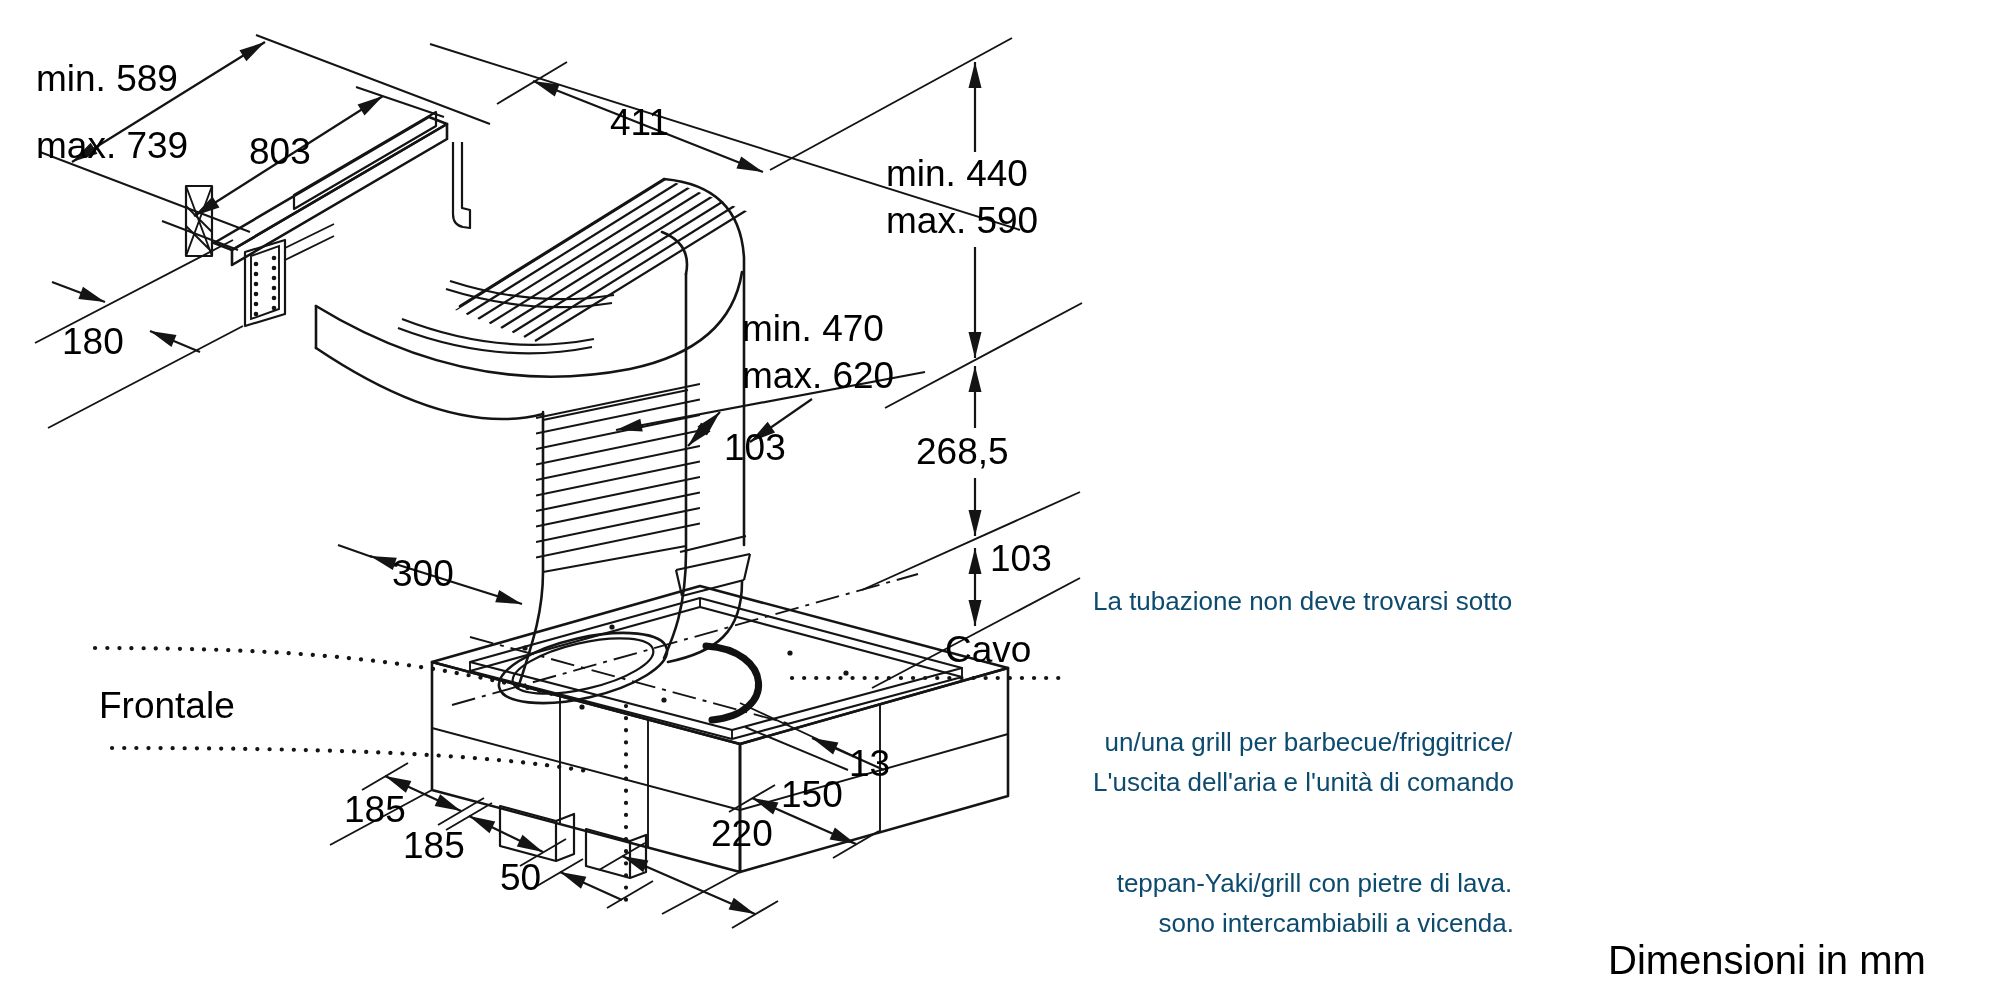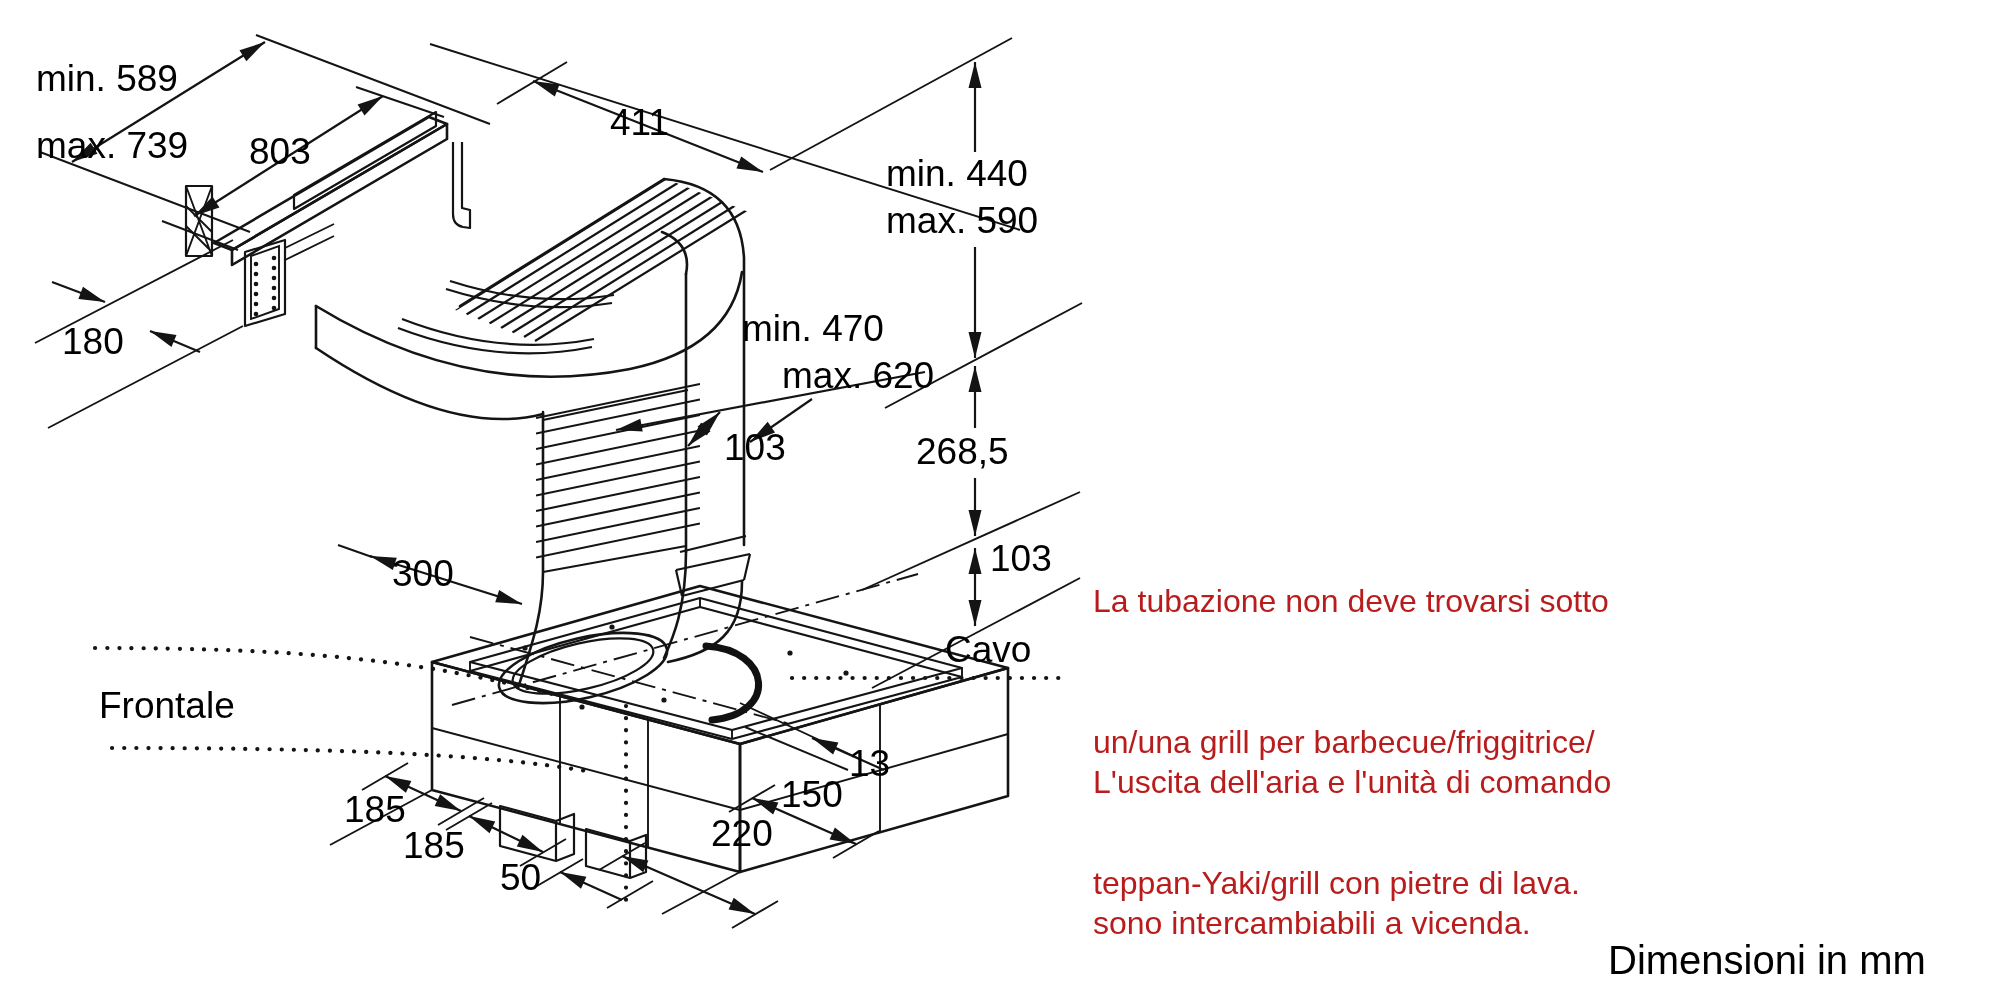--- a/index.html
+++ b/index.html
@@ -1,20 +1,20 @@
 <!DOCTYPE html>
 <html><head>
 <meta charset="utf-8">
 <style>
   html,body{margin:0;padding:0;background:#fff;}
   .stage{position:relative;width:2000px;height:1000px;background:#ffffff;overflow:hidden;
-         font-family:"Liberation Sans",sans-serif;color:#000;}
+         font-family:"Liberation Sans",sans-serif;color:#000;text-align:right;}
   svg.draw{position:absolute;left:0;top:0;}
   .lbl{position:absolute;font-size:37px;line-height:44px;white-space:pre;color:#000;}
-  .para{position:absolute;font-size:32px;line-height:47px;white-space:pre;color:#b91c1c;}
+  .para{position:absolute;font-size:26px;line-height:47px;white-space:pre;color:#0c4a6e;}
   .footer{position:absolute;font-size:40px;white-space:pre;color:#000;}
   
   .o{stroke:#141414;stroke-width:2.6;fill:none;stroke-linejoin:round;stroke-linecap:round;}
   .o2{stroke:#141414;stroke-width:2.2;fill:none;stroke-linejoin:round;}
   .d{stroke:#141414;stroke-width:2.2;fill:none;}
   .t{stroke:#141414;stroke-width:1.9;fill:none;}
   .dot{stroke:#141414;stroke-width:4.2;fill:none;stroke-dasharray:0.1 12;stroke-linecap:round;}
   .dd{stroke:#141414;stroke-width:1.9;fill:none;stroke-dasharray:24 7 4 7;}
   .thick{stroke:#111;stroke-width:7;fill:none;stroke-linecap:round;}
   .fillk{fill:#141414;stroke:none;}
@@ -202,21 +202,21 @@
   </svg>
 
   <div class="lbl" style="left:36px;top:57px;">min. 589</div>
   <div class="lbl" style="left:36px;top:104px;margin-top:20px;">max. 739</div>
   <div class="lbl" style="left:249px;top:130px;">803</div>
   <div class="lbl" style="left:610px;top:101px;">411</div>
   <div class="lbl" style="left:886px;top:152px;">min. 440</div>
   <div class="lbl" style="left:886px;top:199px;">max. 590</div>
   <div class="lbl" style="left:62px;top:320px;">180</div>
   <div class="lbl" style="left:742px;top:307px;">min. 470</div>
-  <div class="lbl" style="left:742px;top:354px;margin-left:40px;">max. 620</div>
+  <div class="lbl" style="left:742px;top:354px;">max. 620</div>
   <div class="lbl" style="left:724px;top:426px;">103</div>
   <div class="lbl" style="left:916px;top:430px;">268,5</div>
   <div class="lbl" style="left:990px;top:537px;">103</div>
   <div class="lbl" style="left:392px;top:552px;">300</div>
   <div class="lbl" style="left:849px;top:742px;">13</div>
   <div class="lbl" style="left:781px;top:773px;">150</div>
   <div class="lbl" style="left:711px;top:812px;">220</div>
   <div class="lbl" style="left:344px;top:788px;">185</div>
   <div class="lbl" style="left:403px;top:824px;">185</div>
   <div class="lbl" style="left:500px;top:856px;">50</div>

